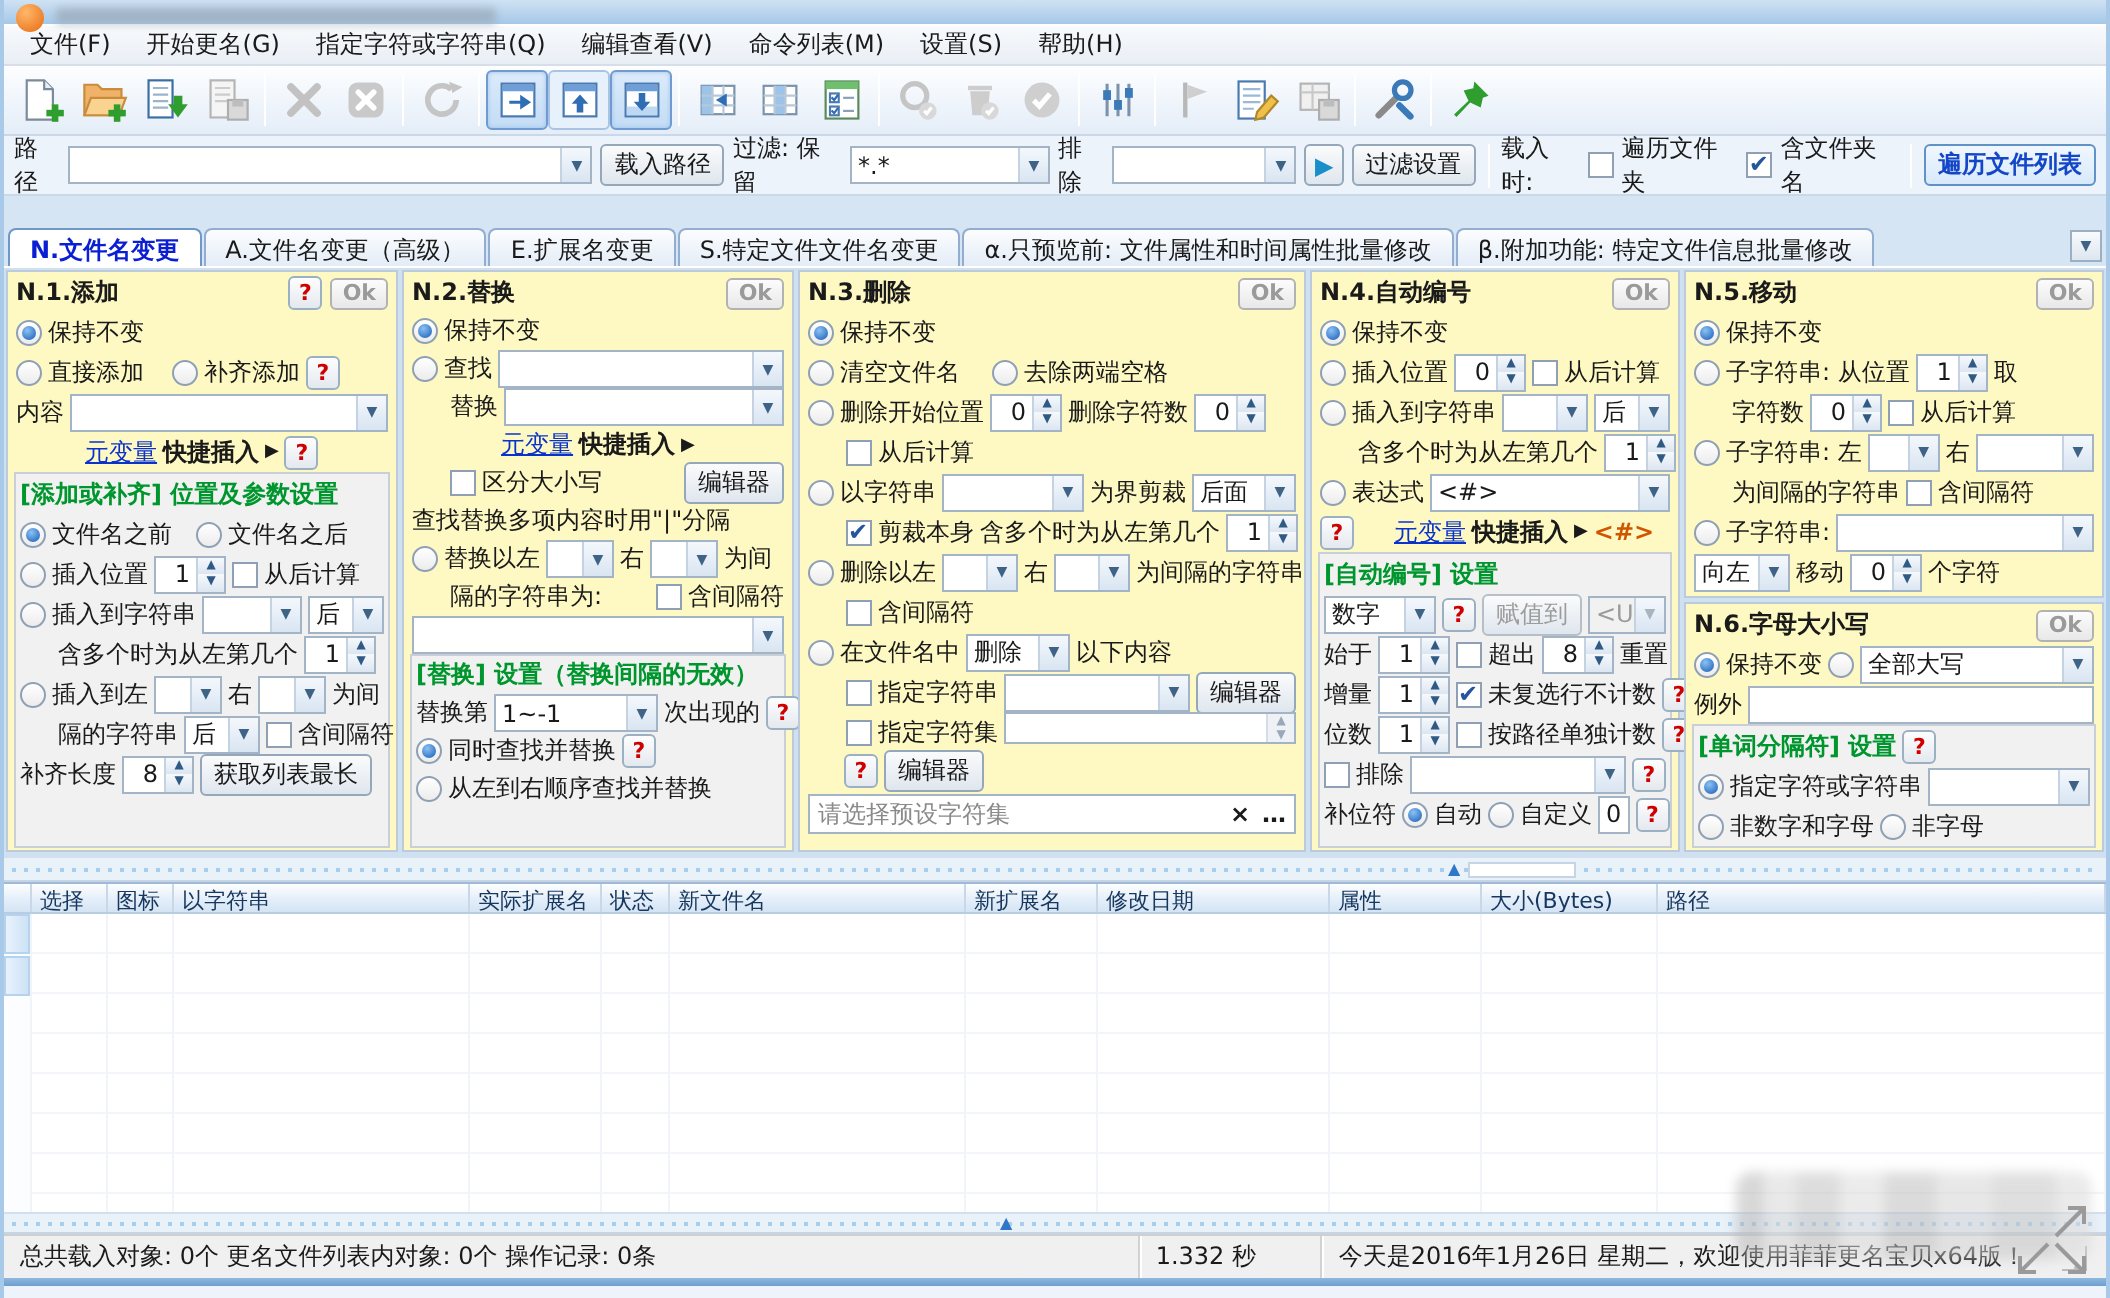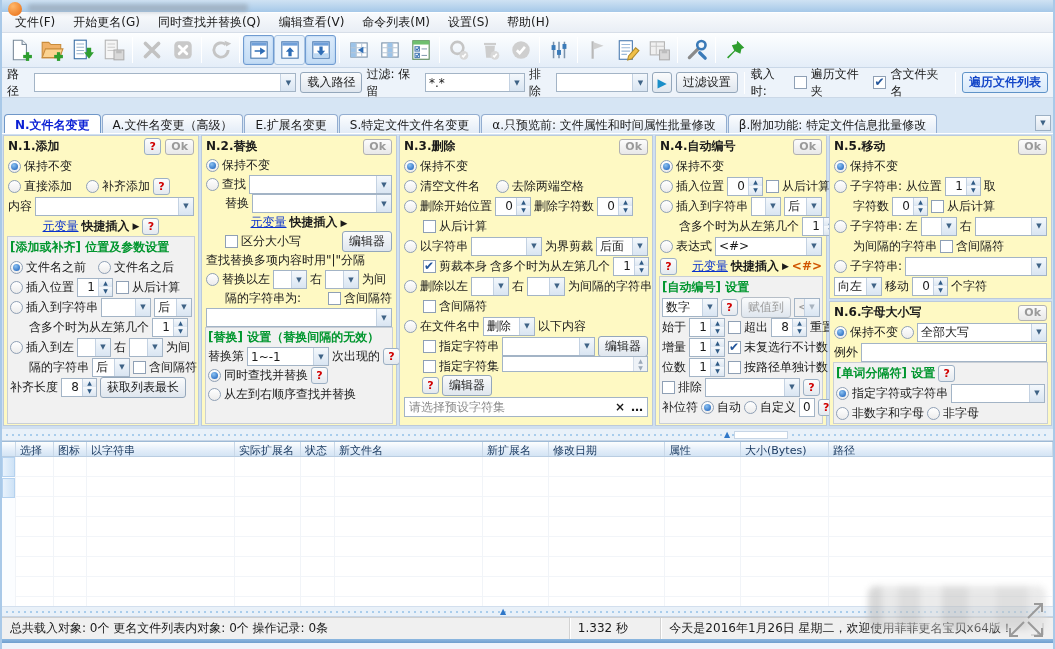--- a/index.html
+++ b/index.html
@@ -99,21 +99,21 @@
 <div class="window">
 
   <div class="titlebar">
     <span class="app-orb"></span>
     <span class="title-blur"></span>
   </div>
 
   <div class="menubar">
     <span class="menu-item">文件(F)</span>
     <span class="menu-item">开始更名(G)</span>
-    <span class="menu-item">同时查找并替换(Q)</span>
+    <span class="menu-item">指定字符或字符串(Q)</span>
     <span class="menu-item">编辑查看(V)</span>
     <span class="menu-item">命令列表(M)</span>
     <span class="menu-item">设置(S)</span>
     <span class="menu-item">帮助(H)</span>
   </div>
 
   <div class="toolbar">
     <span class="ti">
         <svg width="24" height="24" viewBox="0 0 22 22">
           <path d="M4 2h8l4 4v14H4z" fill="#fff" stroke="#7a8a9a"></path>
@@ -660,21 +660,21 @@
       </div>
       <div class="r">
           <span class="flex1" style="display:flex;align-items:center;border:1px solid #a3b4c6;background:#fff;height:20px;padding:0 4px;gap:6px;">
             <span class="ghost flex1">请选择预设字符集</span>
             <b>×</b>
             <b>…</b>
           </span>
         </div>
     </div>
 
-    <div class="panel" style="width:172px">
+    <div class="panel" style="width:185px">
       <div class="ph">
           <span>N.4.自动编号</span>
           <span class="sp"></span>
           <span class="okbtn">Ok</span>
         </div>
       <div class="r">
           <span class="radio on"></span>
           <span>保持不变</span>
         </div>
       <div class="r">

